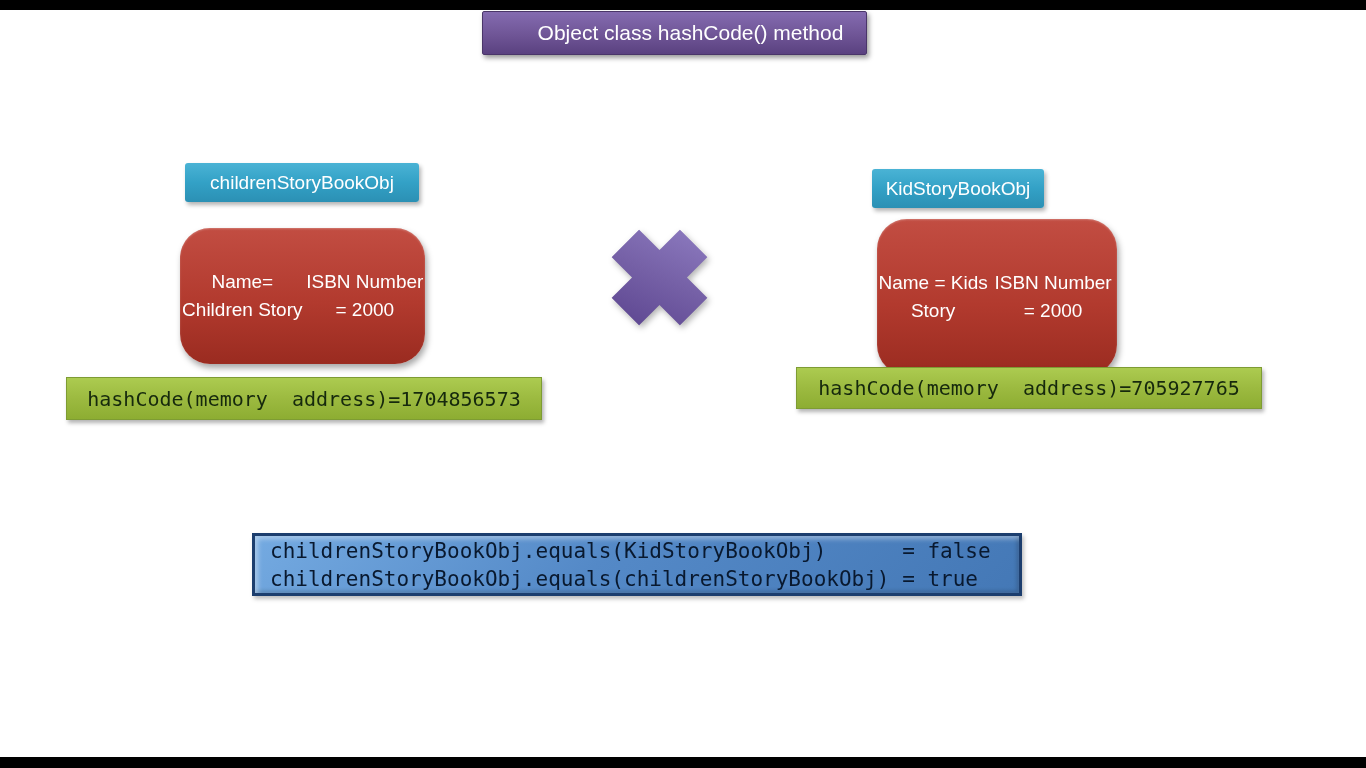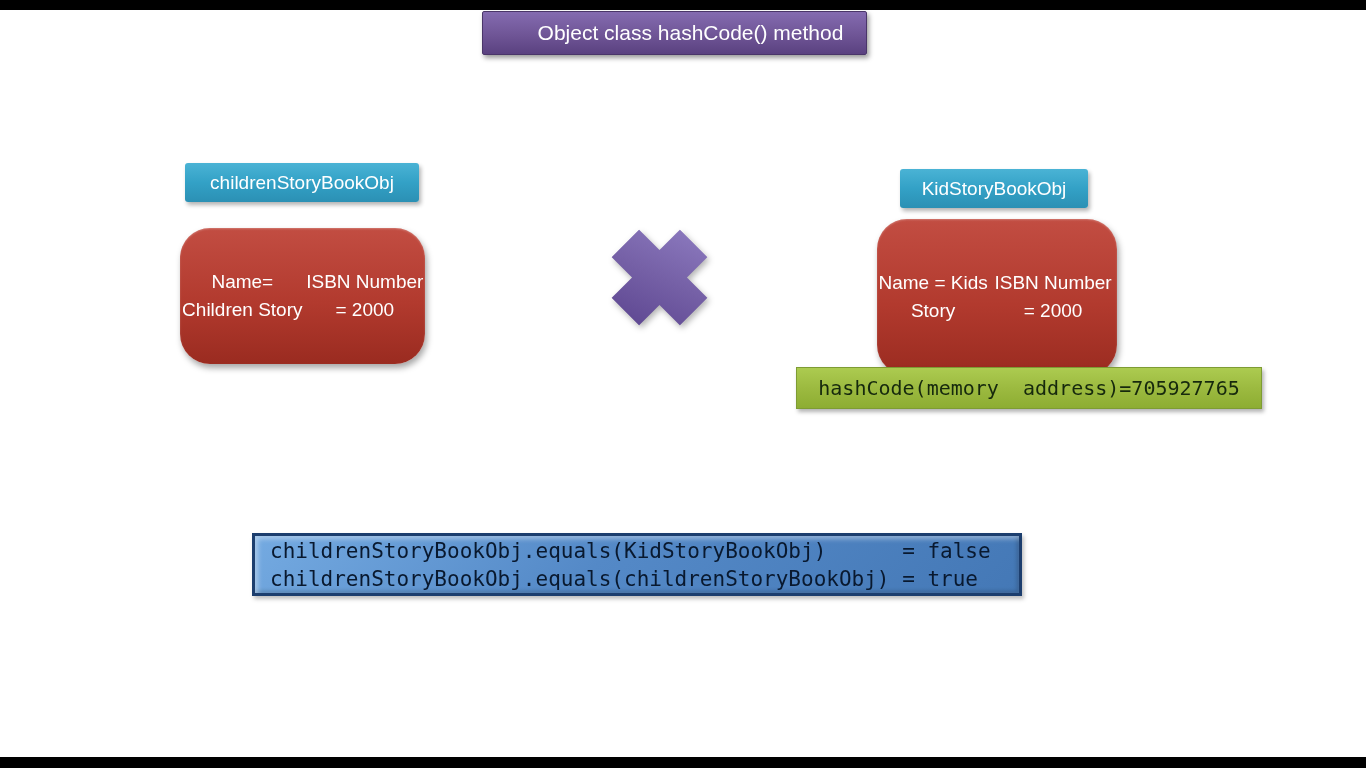--- a/index.html
+++ b/index.html
@@ -38,21 +38,21 @@
     position: absolute;
     height: 39px;
     background: linear-gradient(180deg, #4ab3d5 0%, #33a1c6 50%, #2b90b4 100%);
     border-radius: 3px;
     box-shadow: 2px 3px 4px rgba(0,0,0,0.30);
     color: #ffffff;
     font-size: 19px;
     display: flex; align-items: center; justify-content: center;
   }
   .obj-label.left  { left: 185px; top: 163px; width: 234px; }
-  .obj-label.right { left: 900px; top: 169px; width: 188px; }
+  .obj-label.right { left: 872px; top: 169px; width: 172px; }
 
   .obj-box {
     position: absolute;
     background: linear-gradient(180deg, #c24d42 0%, #b23a2e 55%, #9a2b20 100%);
     border-radius: 30px;
     box-shadow: 2px 4px 6px rgba(0,0,0,0.35), inset 0 1px 2px rgba(255,255,255,0.25);
     color: #ffffff;
     font-size: 19px;
     line-height: 28px;
     display: flex; align-items: center; justify-content: center;
@@ -119,20 +119,23 @@
 
   <div class="obj-label left">
     <span>childrenStoryBookObj</span>
   </div>
 
   <div class="obj-box left">
     <span>Name= Children Story</span>
     <span>ISBN Number = 2000</span>
   </div>
 
+  <div class="hash-box left">
+    <span>hashCode(memory  address)=1704856573</span>
+  </div>
 
   <div class="cross-wrap">
     <div class="cross-shape"></div>
   </div>
 
   <div class="obj-label right">
     <span>KidStoryBookObj</span>
   </div>
 
   <div class="obj-box right">

